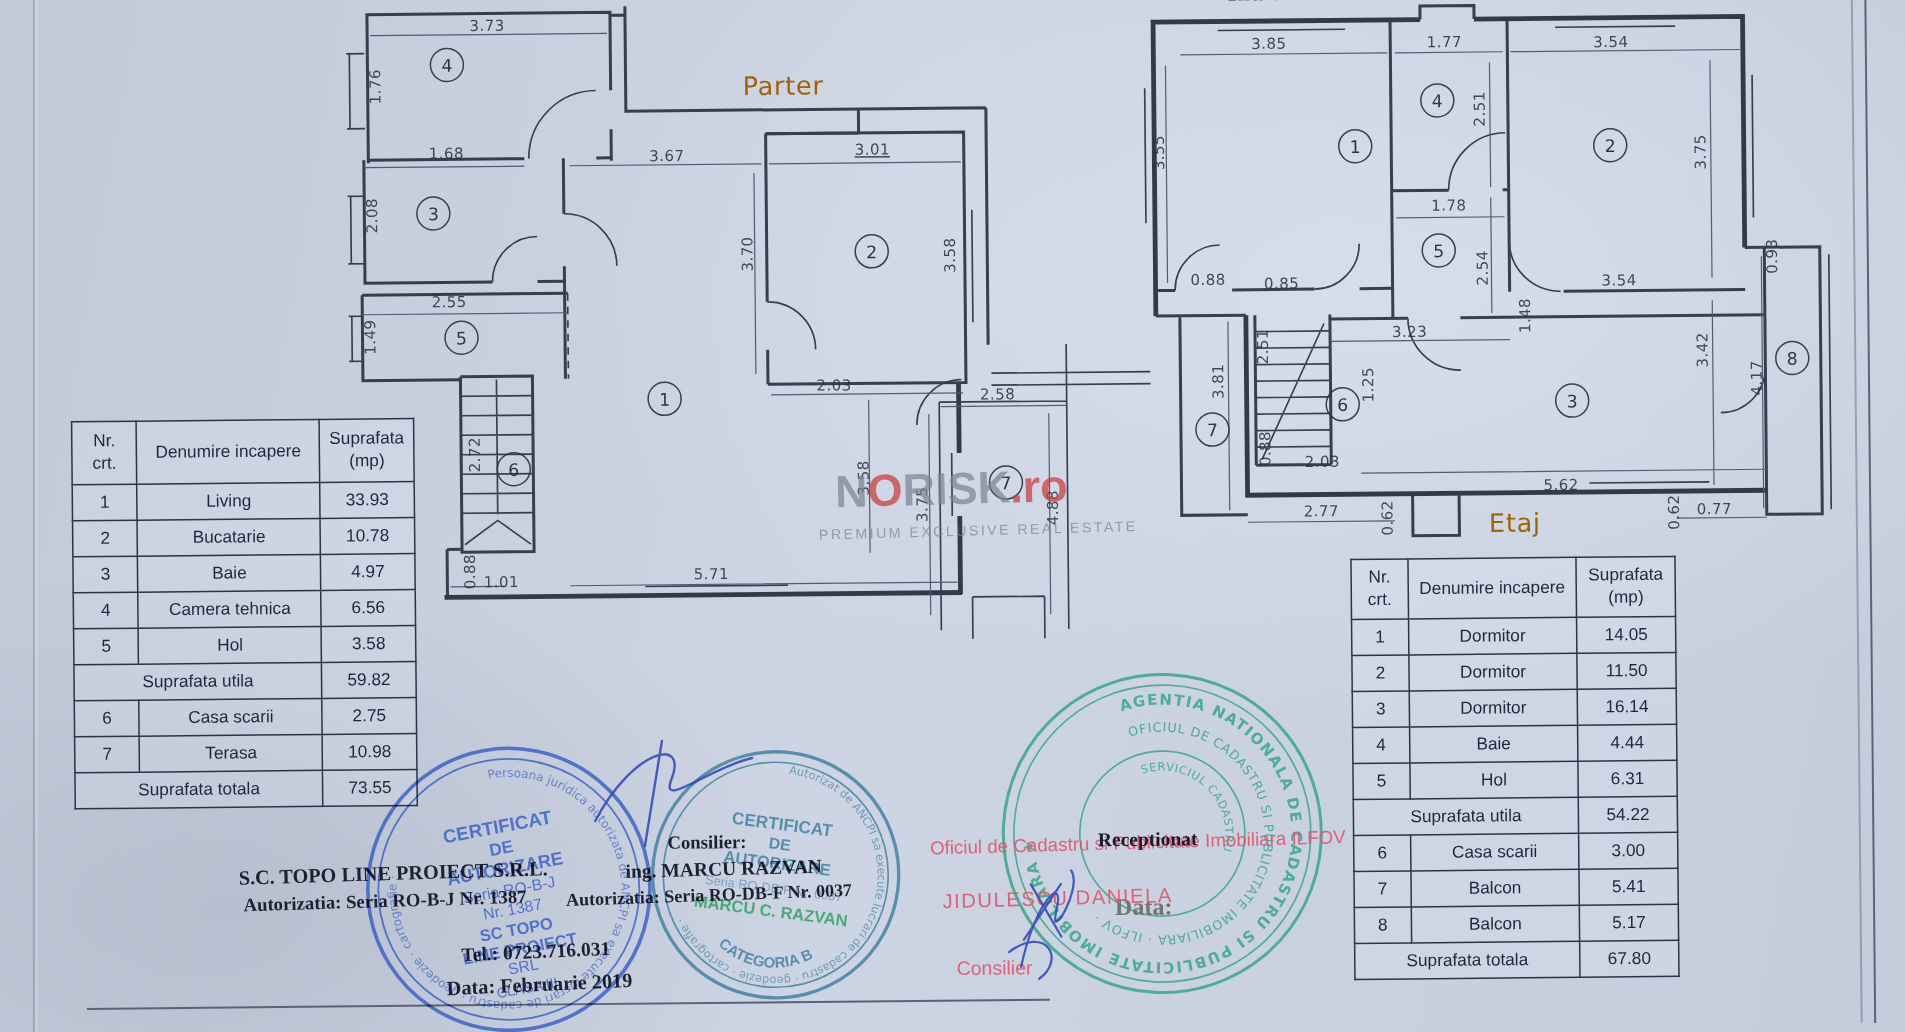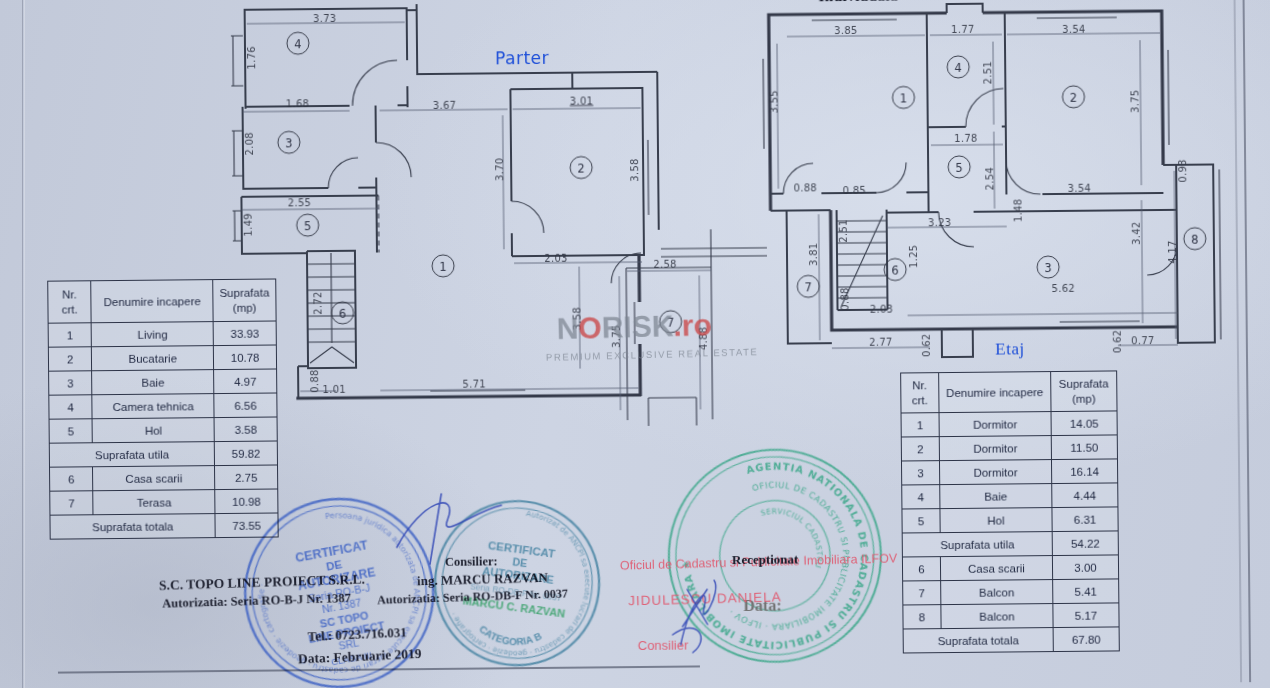--- a/index.html
+++ b/index.html
@@ -24,21 +24,21 @@
     position:absolute;font:10px "DejaVu Sans",sans-serif;color:#2e3340;opacity:.88;
     letter-spacing:.3px;transform:translate(-50%,-50%);white-space:nowrap;
   }
   .dim.v{transform:translate(-50%,-50%) rotate(-90deg);}
   .circ{
     position:absolute;width:21px;height:21px;border:1.6px solid #2e3340;border-radius:50%;
     font:11.5px "DejaVu Sans",sans-serif;color:#23283a;display:flex;align-items:center;
     justify-content:center;transform:translate(-50%,-50%);opacity:.92;
   }
   .floor-label{
-    position:absolute;font:17px "DejaVu Sans",sans-serif;color:#1d4ed8;
+    position:absolute;font:17px "DejaVu Sans",sans-serif;color:#a16207;
     transform:translate(-50%,-50%);letter-spacing:.5px;
   }
   .tbl{position:absolute;border-collapse:collapse;background:rgba(240,244,252,.18);}
   .tbl td{
     border:1.4px solid #2c3347;text-align:center;vertical-align:middle;
     font:11.5px "Liberation Sans",sans-serif;color:#1f2740;padding:0 2px;
   }
   .tbl .hdr div{line-height:1.25;}
   .typed{position:absolute;font-family:"Liberation Serif",serif;color:#1e2130;font-weight:bold;white-space:nowrap;}
   .red{position:absolute;font-family:"Liberation Sans",sans-serif;color:#e0586e;white-space:nowrap;opacity:.92;}
@@ -115,21 +115,21 @@
     <g>
       <path class="frm" d="M55,667 H697"></path>
       <path class="frm" d="M1247,0 V688"></path>
       <path class="frm" style="opacity:.45" d="M1238,0 V688"></path>
     </g>
   </svg>
 
   <span class="title-frag" style="left:822px;top:-10px;">Individuala</span>
 
   <span class="floor-label" style="left:525px;top:57px;">Parter</span>
-  <span class="floor-label" style="left:1010px;top:353px;font-family:Liberation Serif, serif;">Etaj</span>
+  <span class="floor-label" style="left:1010px;top:353px;">Etaj</span>
 
   <span class="circ" style="left:444px;top:264px;">1</span>
   <span class="circ" style="left:583px;top:167px;">2</span>
   <span class="circ" style="left:291px;top:139px;">3</span>
   <span class="circ" style="left:301px;top:40px;">4</span>
   <span class="circ" style="left:309px;top:222px;">5</span>
   <span class="circ" style="left:343px;top:310px;">6</span>
   <span class="circ" style="left:671px;top:322px;">7</span>
 
   <span class="dim" style="left:328px;top:15px;">3.73</span>
@@ -175,21 +175,21 @@
   <span class="dim v" style="left:1184px;top:176px;">0.93</span>
   <span class="dim" style="left:941px;top:225px;">3.23</span>
   <span class="dim v" style="left:1019px;top:214px;">1.48</span>
   <span class="dim v" style="left:844px;top:233px;">2.51</span>
   <span class="dim v" style="left:814px;top:256px;">3.81</span>
   <span class="dim v" style="left:914px;top:259px;">1.25</span>
   <span class="dim v" style="left:845px;top:301px;">0.88</span>
   <span class="dim" style="left:882px;top:311px;">2.03</span>
   <span class="dim v" style="left:1137px;top:238px;">3.42</span>
   <span class="dim v" style="left:1173px;top:257px;">4.17</span>
-  <span class="dim" style="left:1041px;top:292px;margin-left:23px;">5.62</span>
+  <span class="dim" style="left:1041px;top:328px;">5.62</span>
   <span class="dim" style="left:881px;top:344px;">2.77</span>
   <span class="dim v" style="left:926px;top:348px;">0.62</span>
   <span class="dim v" style="left:1117px;top:346px;">0.62</span>
   <span class="dim" style="left:1143px;top:345px;">0.77</span>
 
   <div class="wm" style="left:557px;top:310px;font:bold 30px 'Liberation Sans',sans-serif;"><span class="g">N</span><span class="r">O</span><span class="g">RISK</span><span class="r">.ro</span></div>
   <div class="wm g" style="left:546px;top:349px;font:9.5px 'Liberation Sans',sans-serif;letter-spacing:1.6px;color:rgba(125,133,146,.72);">PREMIUM EXCLUSIVE REAL ESTATE</div>
 
   <table class="tbl" style="left:48px;top:275px;width:229px;">
     <tbody>

